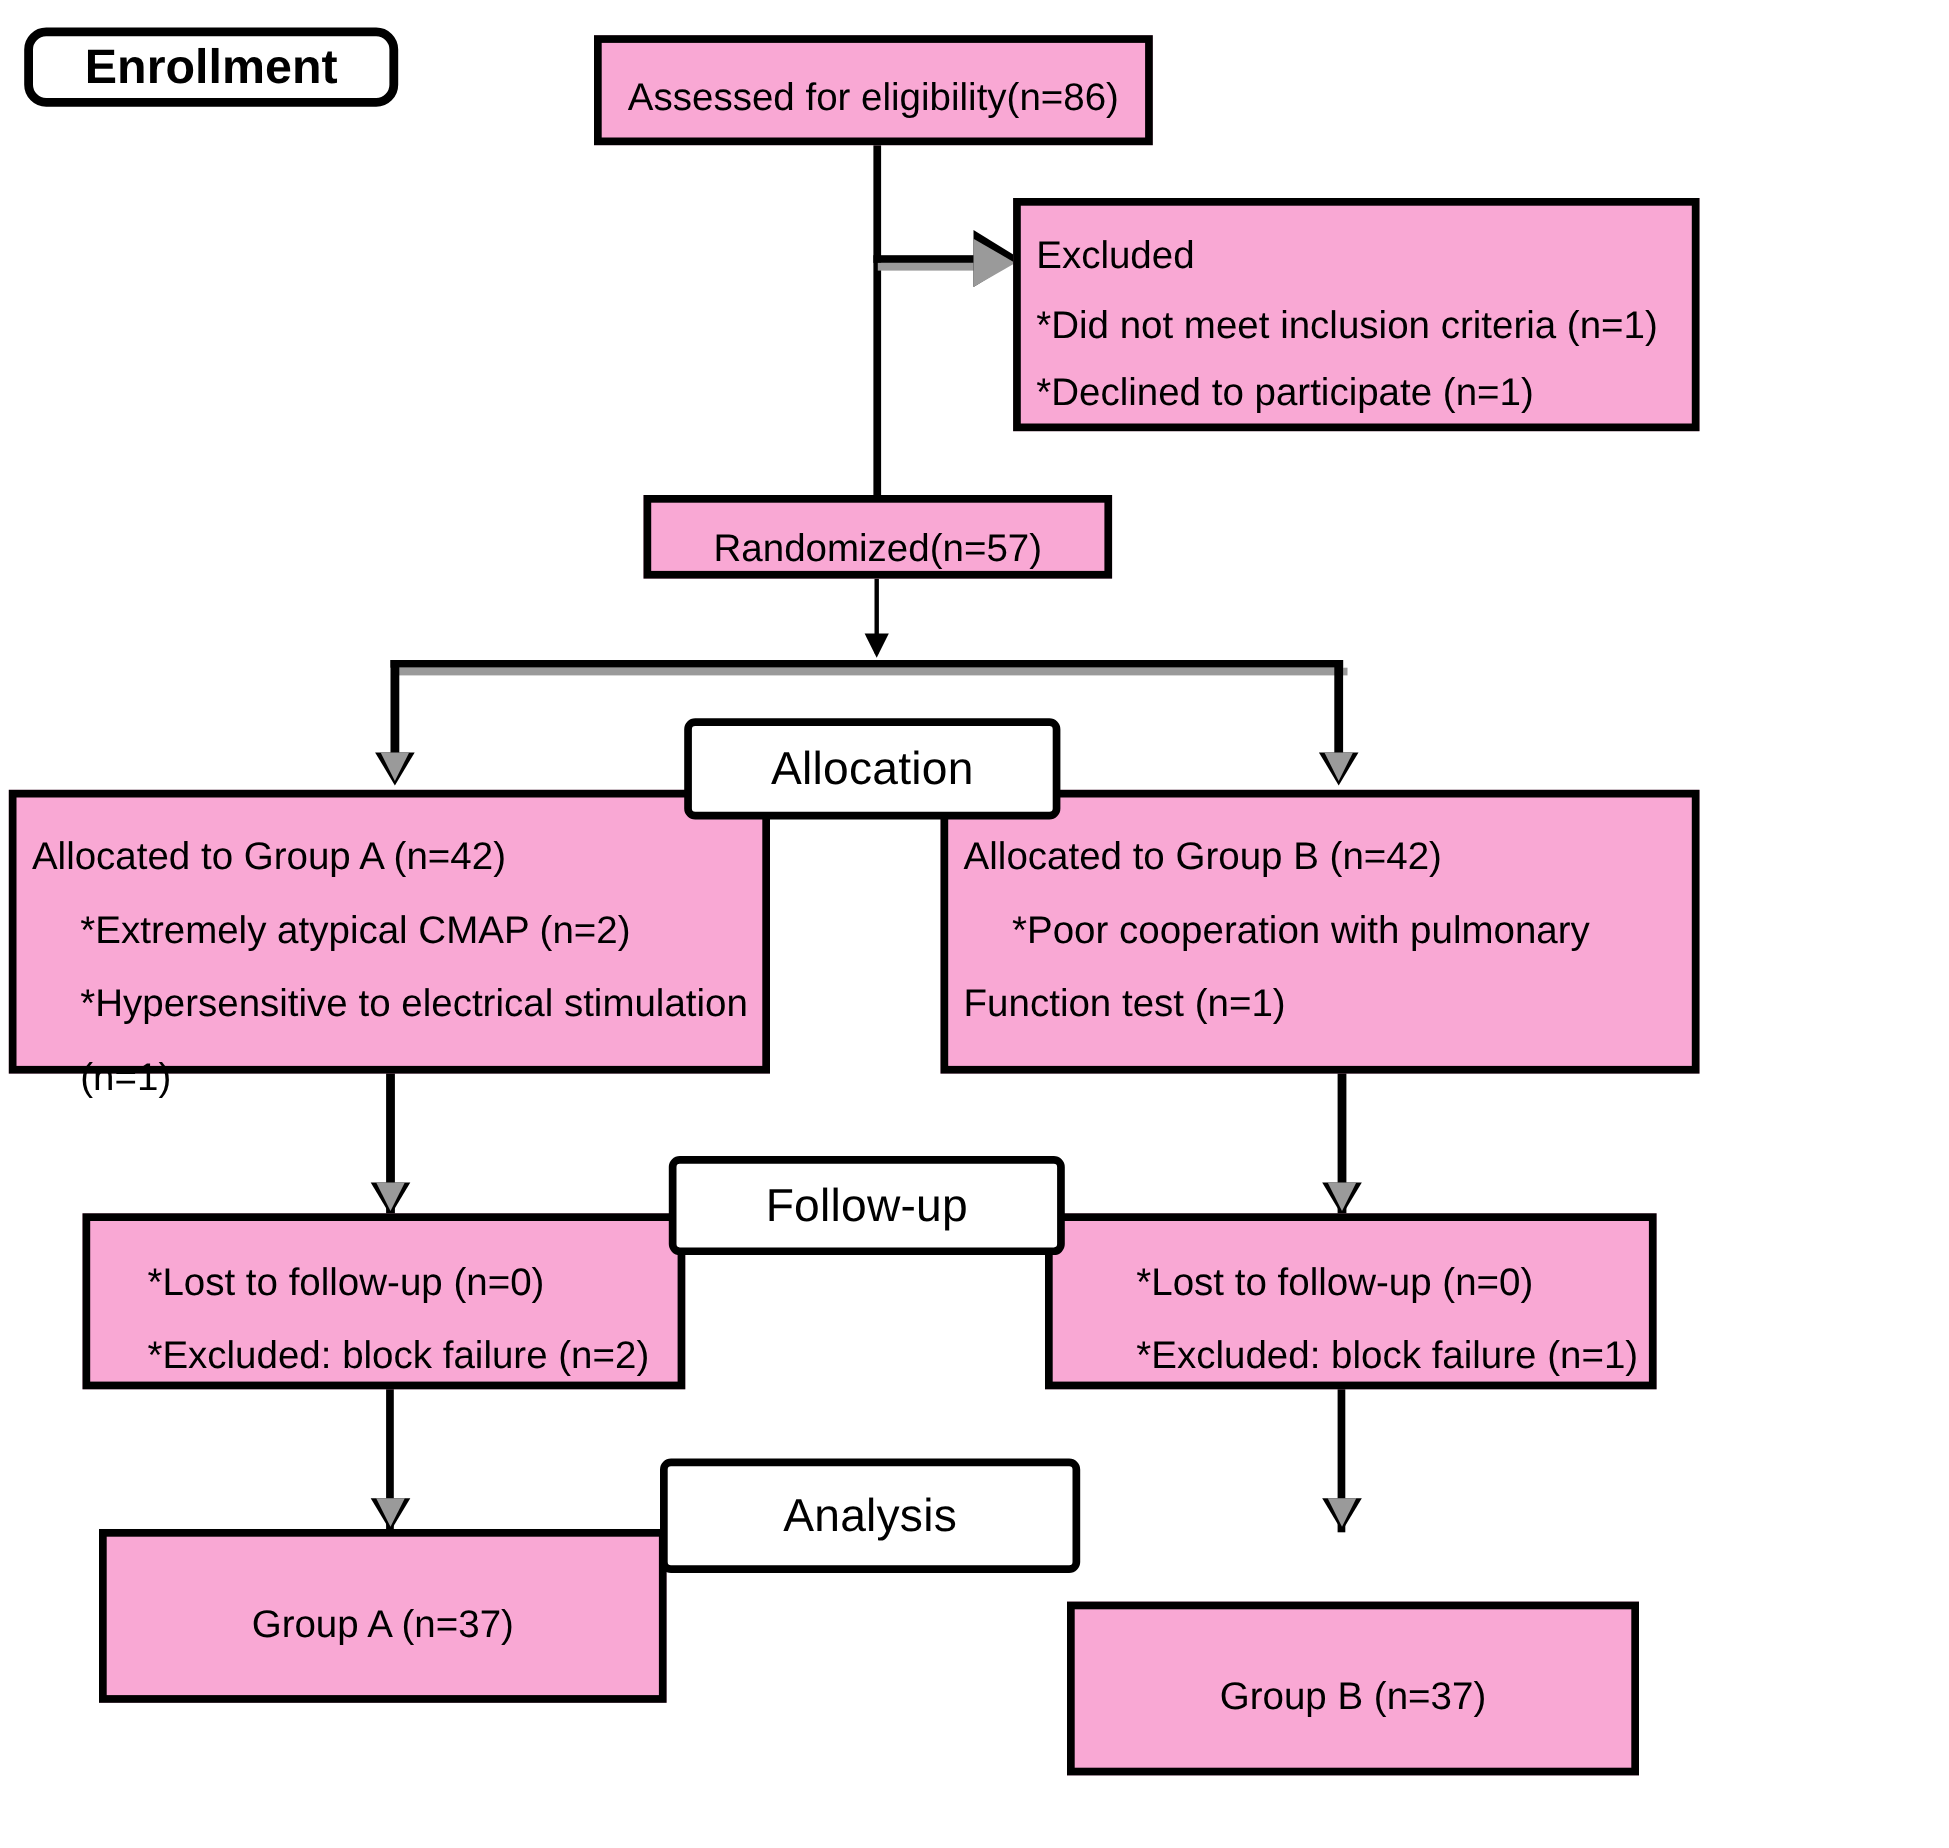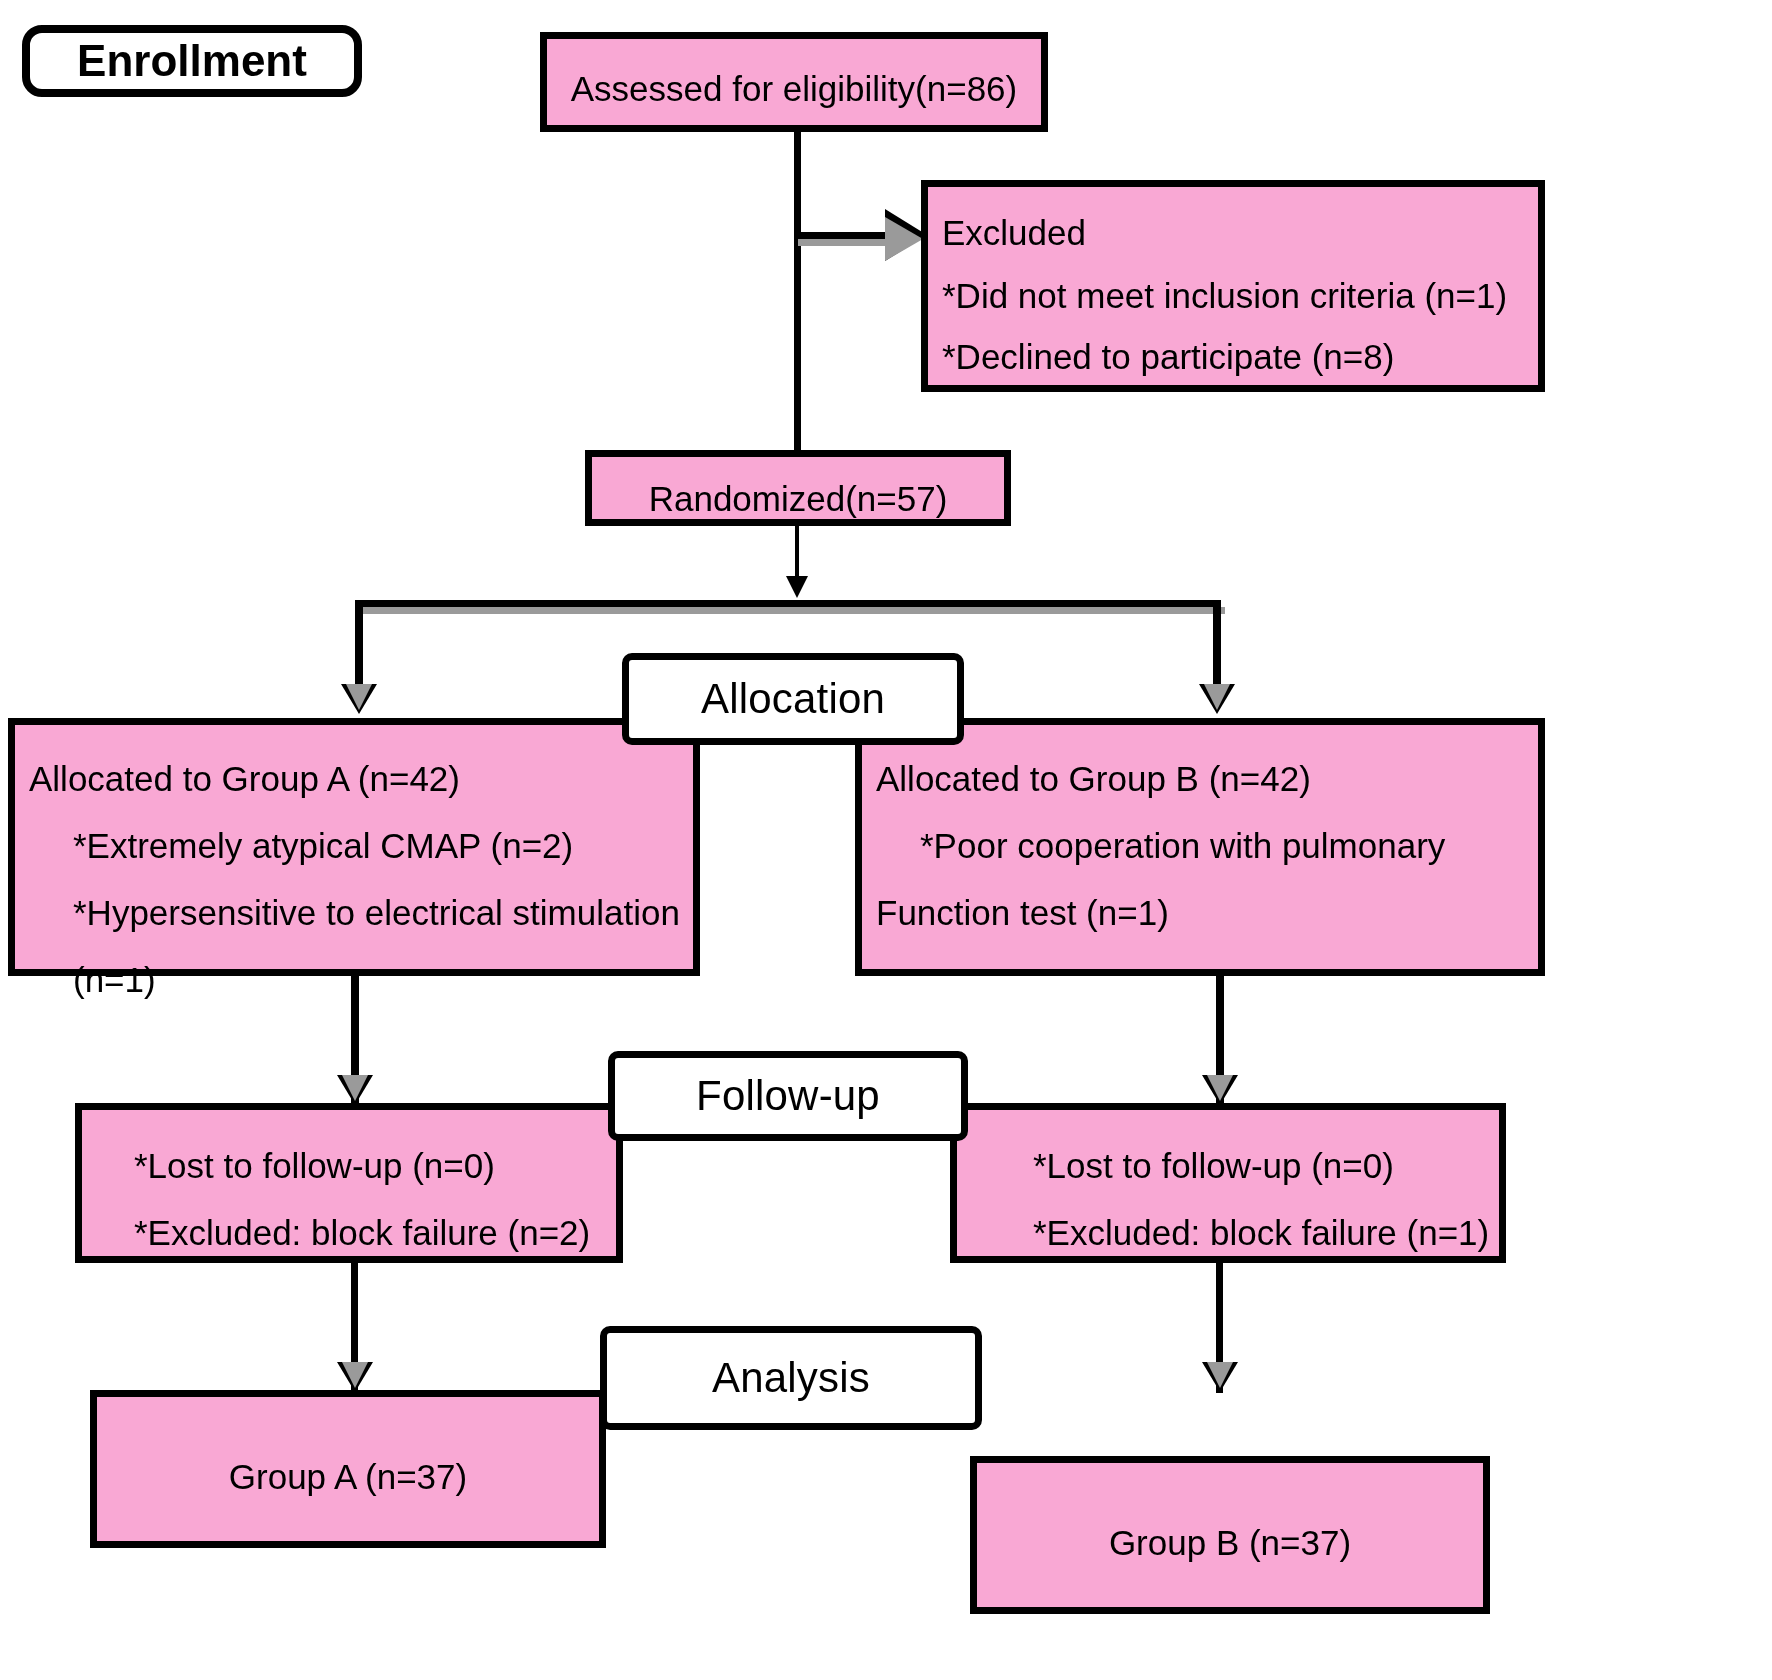--- a/index.html
+++ b/index.html
@@ -155,21 +155,21 @@
 
   <div class="vline" style="left:794px; top:132px; width:7px; height:320px;"></div>
 
   <div class="hline shadow-bar" style="left:794px; top:232px; width:98px; height:7px;"></div>
   <div class="arrow-right shadowed" style="left:885px; top:209px;"></div>
 
   <div class="box" style="left:921px; top:180px; width:624px; height:212px;">
     <div class="body" style="top:18px;">
       <div class="line">Excluded</div>
       <div class="line" style="margin-top:28px;">*Did not meet inclusion criteria (n=1)</div>
-      <div class="line" style="margin-top:26px;">*Declined to participate (n=8)</div>
+      <div class="line" style="margin-top:26px;">*Declined to participate (n=1)</div>
     </div>
   </div>
 
   <div class="box" style="left:585px; top:450px; width:426px; height:76px;">
     <div class="body" style="top:14px;">
       <div class="line center">Randomized(n=57)</div>
     </div>
   </div>
 
   <div class="vline" style="left:795px; top:526px; width:4px; height:68px;"></div>

